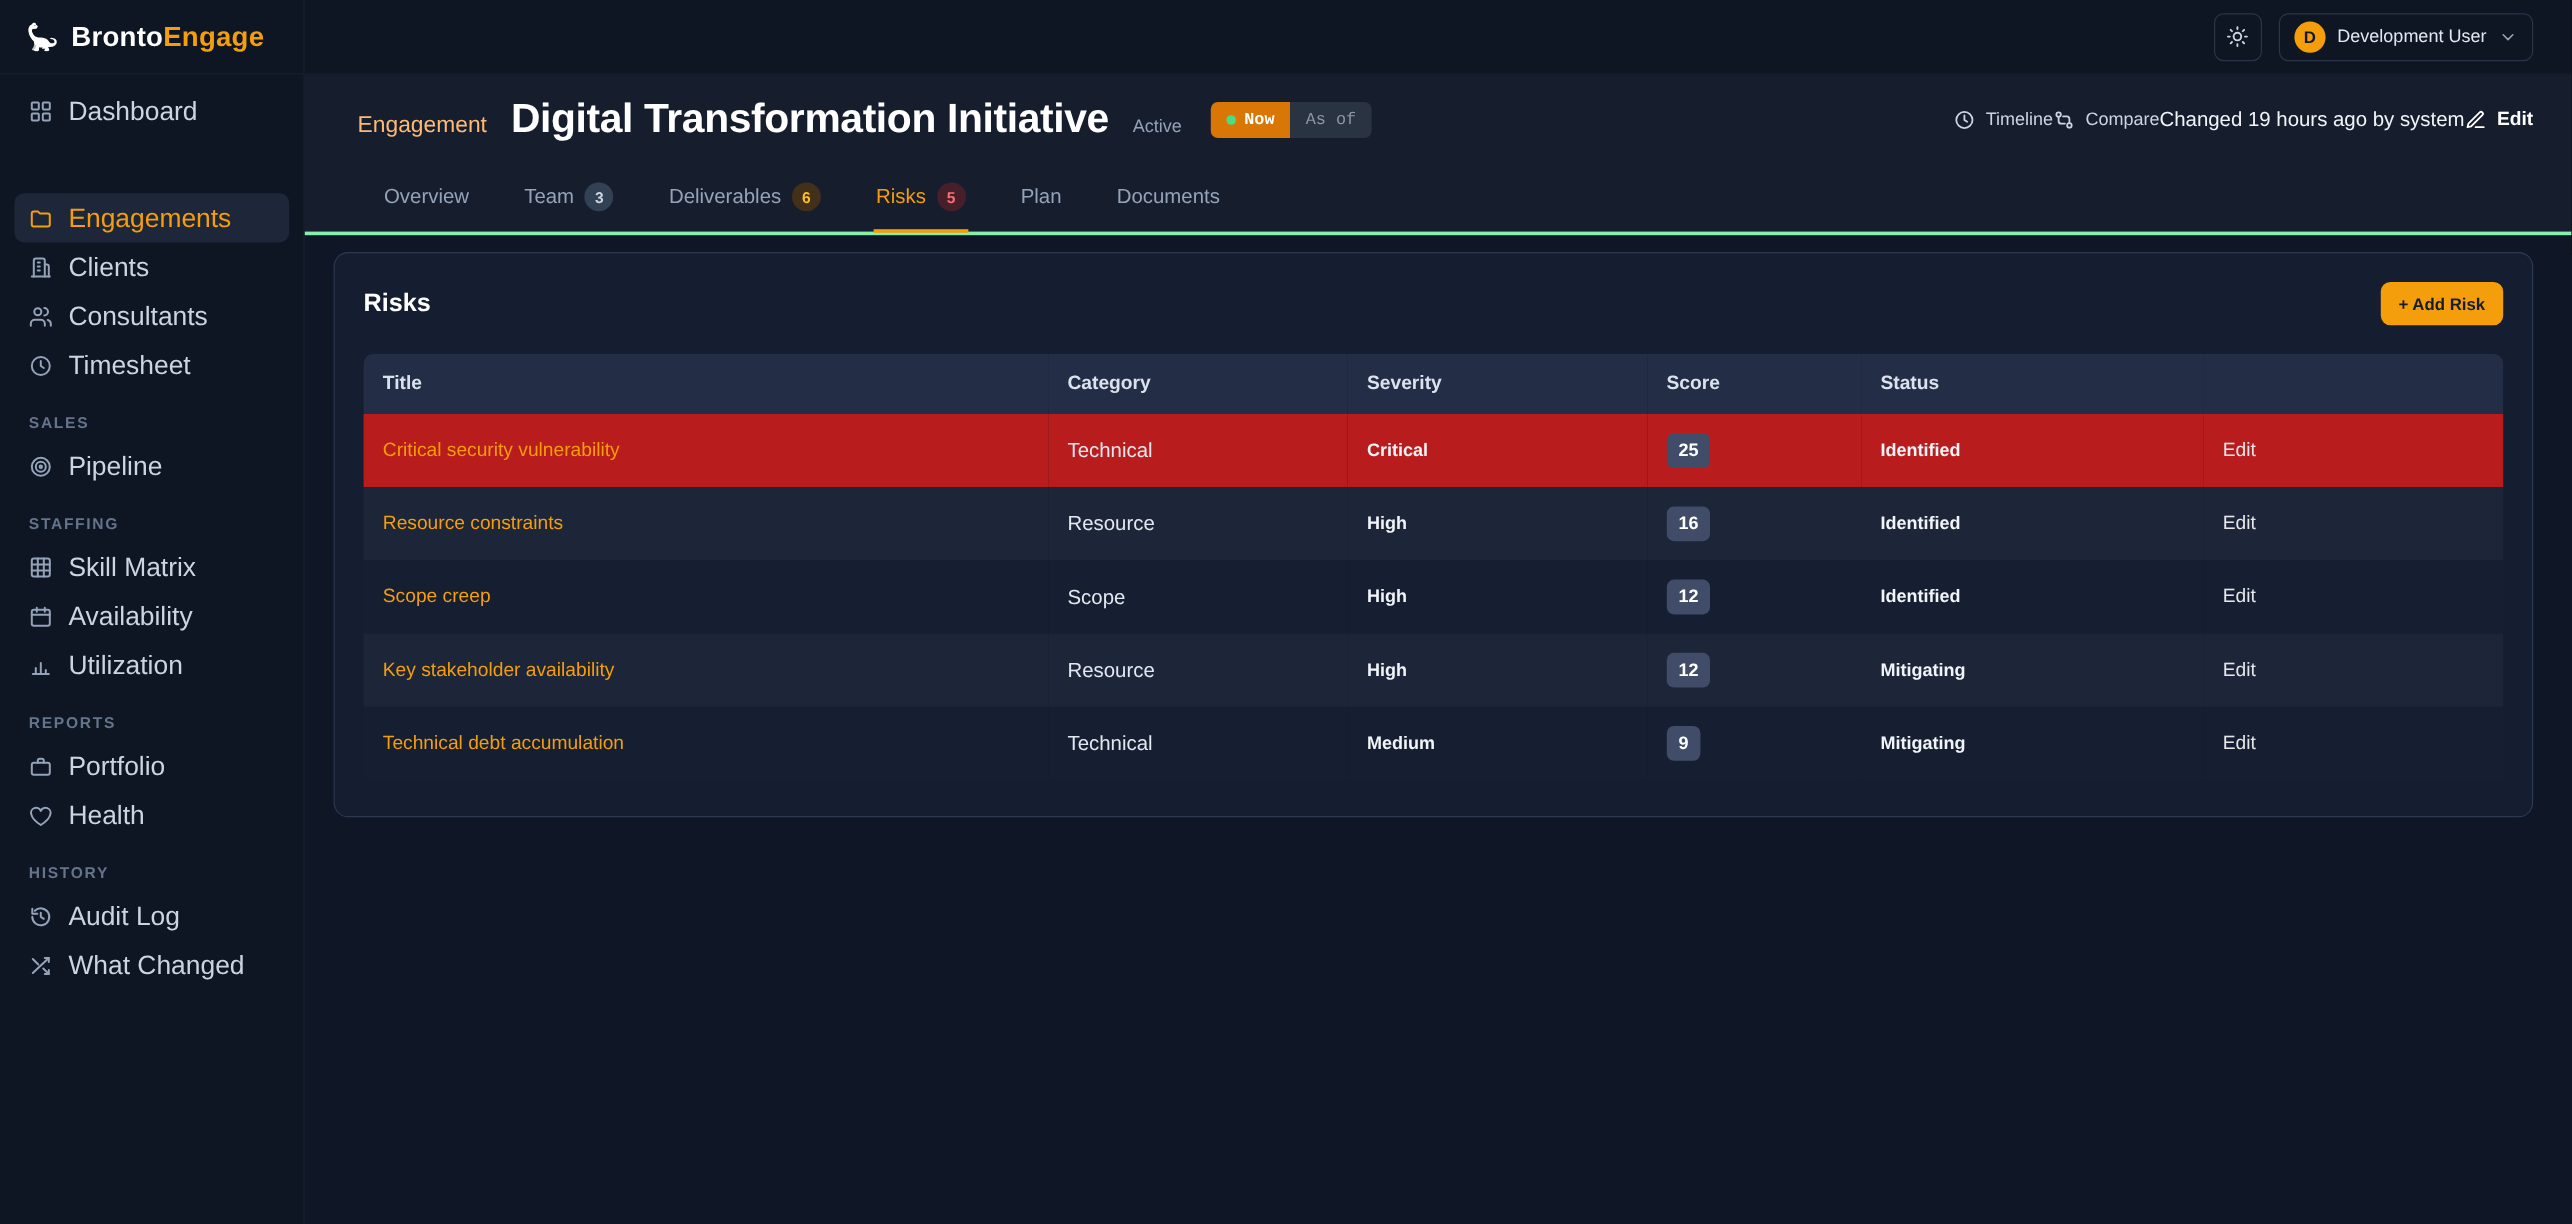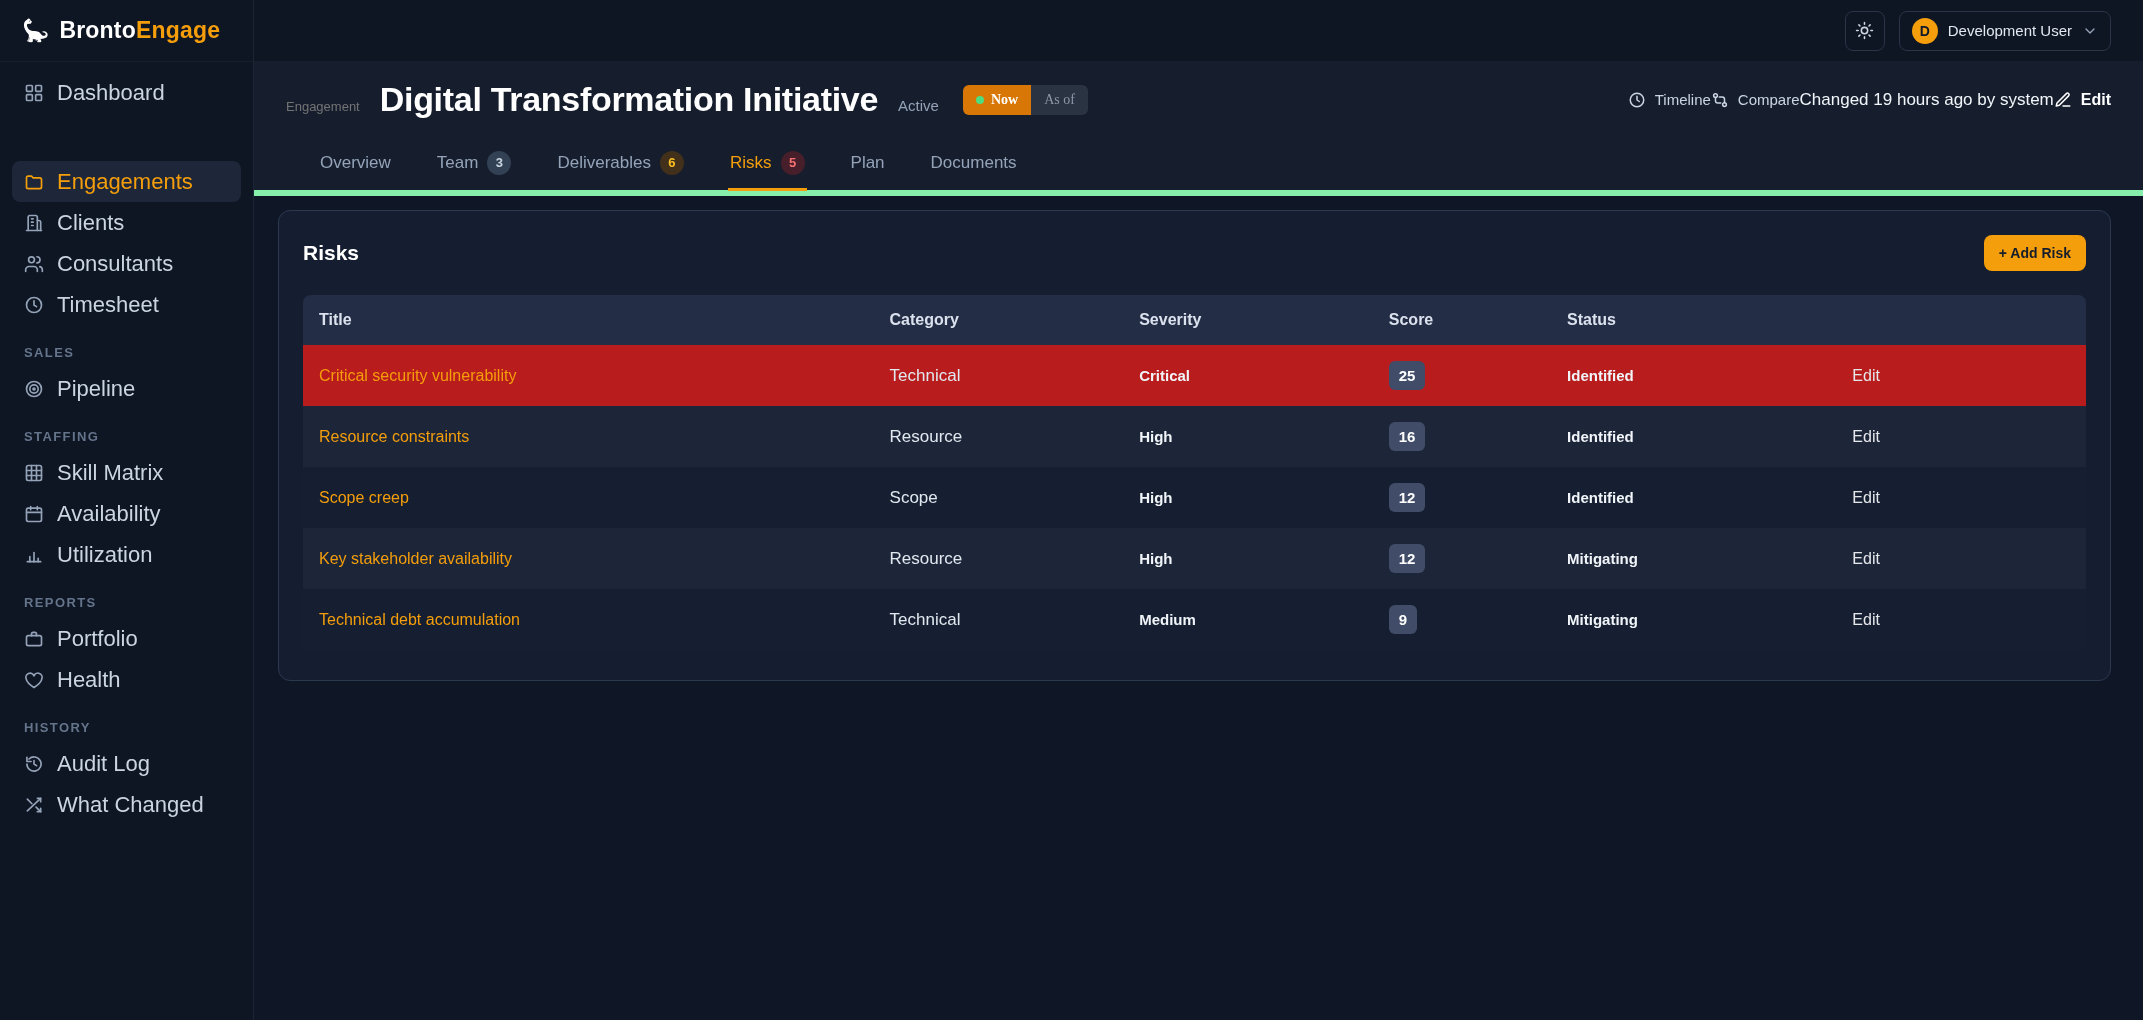--- a/index.html
+++ b/index.html
@@ -70,40 +70,40 @@
   .chev { width: 16px; height: 16px; color: #94a3b8; display: inline-flex; }
   .chev svg { width: 16px; height: 16px; }
 
   
   .panel { background: #161e2e; }
   .band {
     height: 75px; display: flex; align-items: center;
     padding: 0 32px; gap: 24px;
   }
   .band-left { display: flex; align-items: baseline; gap: 16px; min-width: 0; }
-  .eng-label { font-size: 13px; color: #737373; }
+  .eng-label { font-size: 19px; color: #fdba74; margin-left: 12px; }
   .eng-title { font-size: 34px; font-weight: bold; color: #ffffff; margin: 4px; letter-spacing: -0.3px; white-space: nowrap; }
   .eng-status { font-size: 15px; color: #94a3b8; }
   .time-toggle { display: inline-flex; }
-  .seg { border: none; font-family: Liberation Serif, serif; cursor: pointer; font-size: 14px; padding: 7px 13px; display: inline-flex; align-items: center; gap: 7px; }
+  .seg { border: none; font-family: Liberation Mono, monospace; cursor: pointer; font-size: 14px; padding: 7px 13px; display: inline-flex; align-items: center; gap: 7px; }
   .seg.now { background: #d97706; color: #ffffff; font-weight: 600; border-radius: 6px 0 0 6px; }
   .seg.asof { background: #2a3342; color: #8b97a8; border-radius: 0 6px 6px 0; }
   .dot { width: 8px; height: 8px; border-radius: 50%; background: #4ade80; display: inline-block; }
   .band-right { margin-left: auto; display: flex; align-items: center; }
   .ghost-btn {
     background: transparent; border: none; color: #cbd5e1; cursor: pointer;
     display: inline-flex; align-items: center; gap: 9px; font-size: 15px; font-family: inherit; padding: 0;
   }
   .ghost-btn svg { width: 18px; height: 18px; }
   .ghost-btn.edit { color: #ffffff; font-size: 16px; font-weight: 600; }
   .changed-text { font-size: 17px; color: #f1f5f9; font-weight: 500; white-space: nowrap; }
 
   .tabs {
     height: 59px; display: flex; align-items: stretch; gap: 42px;
-    padding: 0 0 0 64px; border-bottom: 6px solid #86efac;
+    padding: 0 0 0 64px; border-bottom: 3px solid #86efac;
   }
   .tab {
     display: inline-flex; align-items: center; gap: 9px;
     font-size: 17px; color: #94a3b8; cursor: pointer;
     border-bottom: 3px solid transparent; padding: 0 2px; margin-bottom: -1px;
   }
   .tab.active { color: #f59e0b; border-bottom-color: #f59e0b; }
   .tab-badge {
     min-width: 24px; height: 24px; border-radius: 999px;
     display: inline-flex; align-items: center; justify-content: center;

